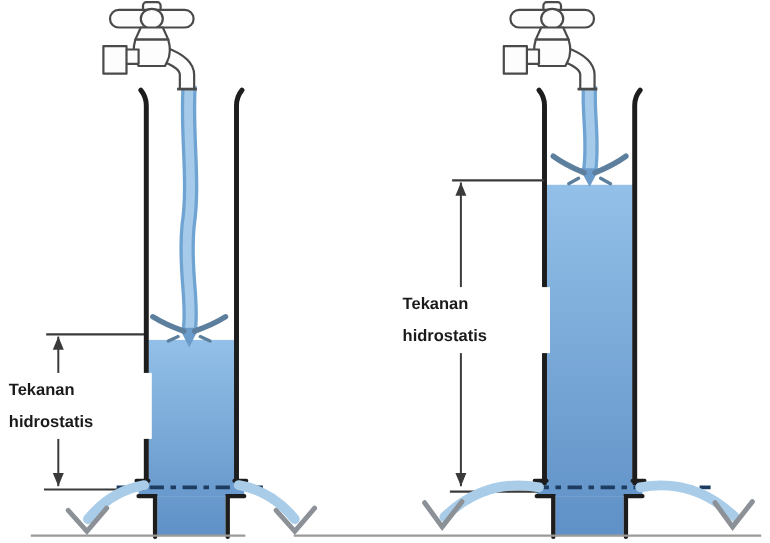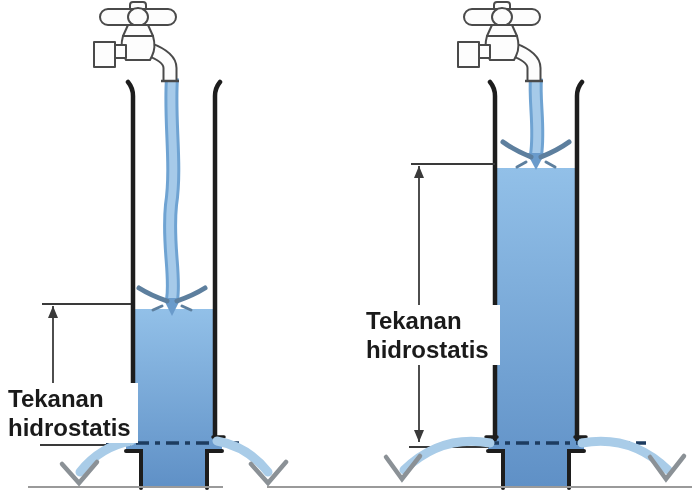--- a/index.html
+++ b/index.html
@@ -3,22 +3,22 @@
 <meta charset="utf-8">
 <style>
   html,body{margin:0;padding:0;background:#fff;}
   #stage{
     position:relative;width:700px;height:494px;background:#ffffff;
     overflow:hidden;font-family:"Liberation Sans",sans-serif;
   }
   #art{position:absolute;left:0;top:0;}
   .pressure-label{
     position:absolute;z-index:5;background:#ffffff;
-    font-weight:bold;font-size:24px;line-height:29px;color:#1a1a1a;
-    letter-spacing:0px;padding:1px 2px;margin-top:44px;
+    font-weight:bold;font-size:15px;line-height:29px;color:#1a1a1a;
+    letter-spacing:0px;padding:1px 2px;
   }
   .pressure-label.left{left:6px;top:339px;width:128px;}
   .pressure-label.right{left:364px;top:261px;width:132px;}
 </style>
 </head>
 <body>
 
 <div id="stage">
 
   <svg id="art" width="700" height="494" viewBox="0 0 700 494">

